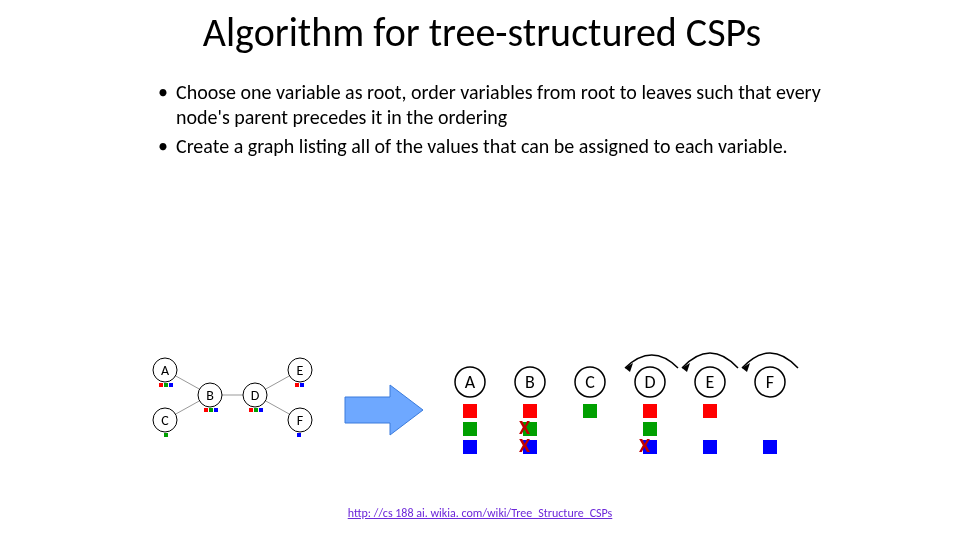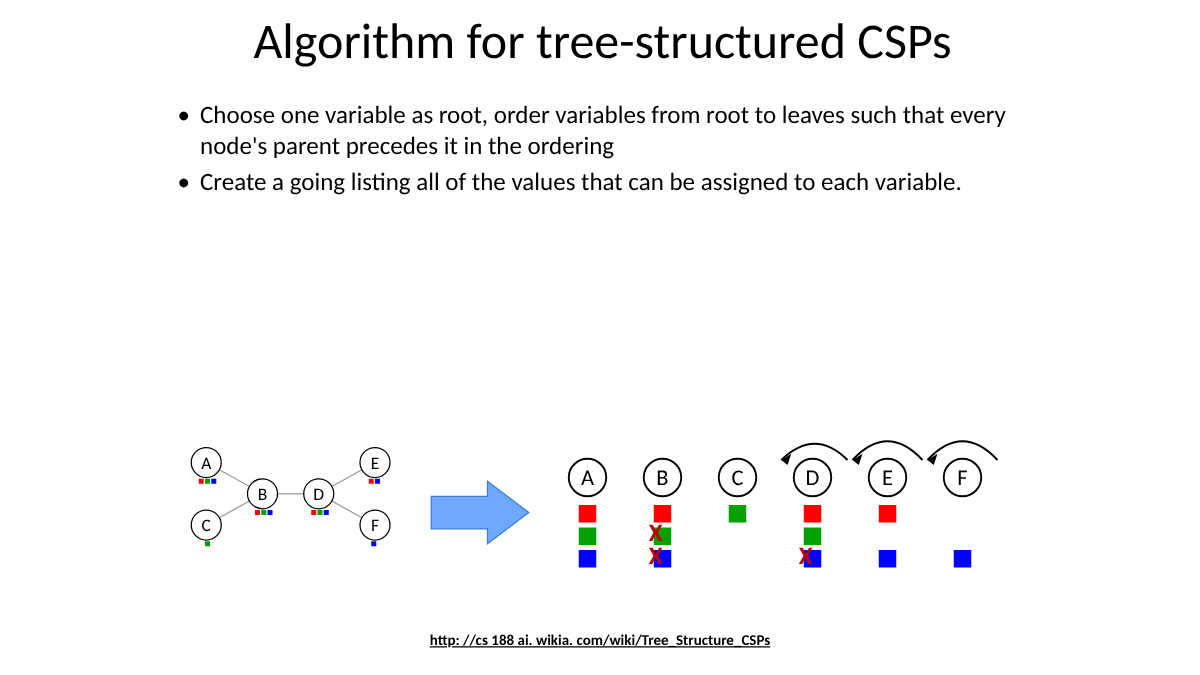--- a/index.html
+++ b/index.html
@@ -1,36 +1,36 @@
 <!DOCTYPE html>
 <html><head>
 <meta charset="utf-8">
 <style>
   html,body{margin:0;padding:0;width:960px;height:540px;background:#fff;font-family:Calibri,Arial,sans-serif;color:#000;}
   .slide{position:relative;width:960px;height:540px;}
   .title{position:absolute;left:4px;right:0;top:8px;text-align:center;font-size:40px;font-weight:400;color:#000;}
   .bullets{position:absolute;left:140px;top:80px;width:700px;font-size:20px;line-height:1.25;}
   .bullets ul{margin:0;padding-left:20px;list-style:none;}
-  .bullets li{margin-bottom:4px;position:relative;padding-left:0;}
+  .bullets li{margin-bottom:4px;position:relative;padding-left:0;margin-left:16px;}
   .bullets li::before{content:"•";position:absolute;left:-18px;}
   .diagram-area{position:absolute;left:140px;top:350px;width:700px;height:130px;}
   svg{overflow:visible;}
-  .link{position:absolute;left:0;right:0;bottom:20px;text-align:center;font-size:12px;font-weight:bold;color:#000000;text-decoration:underline;}
+  .link{position:absolute;left:0;right:0;bottom:20px;text-align:center;font-size:12px;font-weight:normal;color:#6d28d9;text-decoration:underline;}
   .xmark{position:absolute;font-weight:bold;color:#c00000;font-size:20px;line-height:14px;}
 </style>
 </head>
 <body>
 
 <div class="slide">
   <div class="title">Algorithm for tree-structured CSPs</div>
 
   <div class="bullets">
     <ul>
       <li>Choose one variable as root, order variables from root to leaves such that every node's parent precedes it in the ordering</li>
-      <li>Create a going listing all of the values that can be assigned to each variable.</li>
+      <li>Create a graph listing all of the values that can be assigned to each variable.</li>
     </ul>
   </div>
 
   <div class="diagram-area">
 
     <svg width="200" height="120" style="position:absolute;left:0;top:0;">
 
       <line x1="25" y1="20" x2="70" y2="45" stroke="#999"></line>
       <line x1="25" y1="70" x2="70" y2="45" stroke="#999"></line>
       <line x1="70" y1="45" x2="115" y2="45" stroke="#999"></line>

